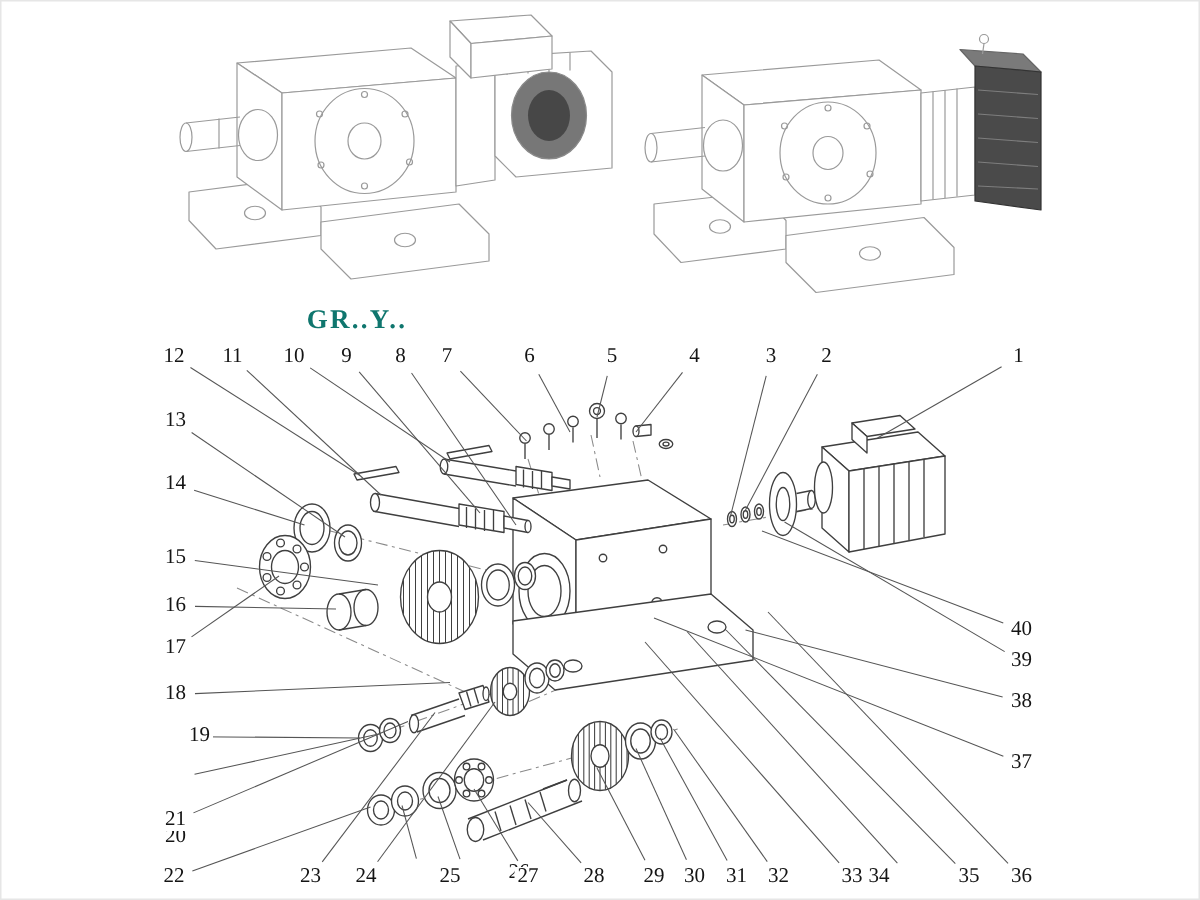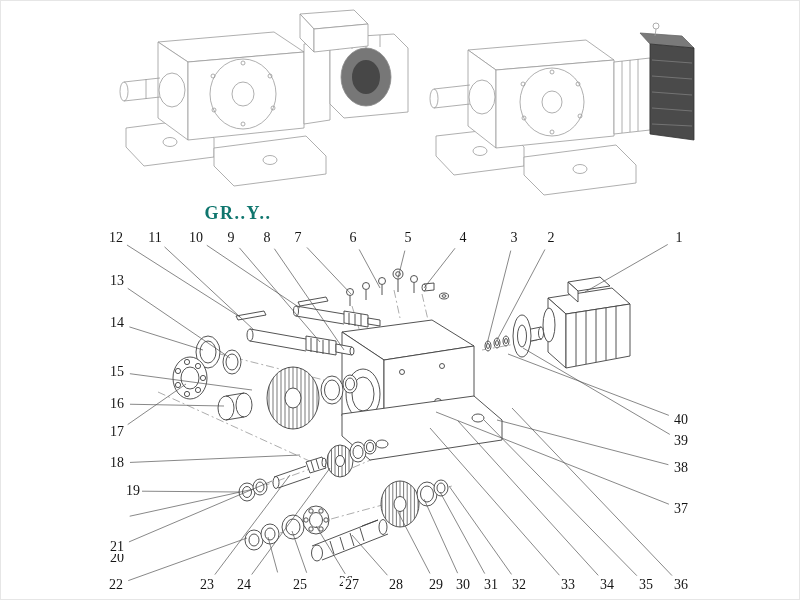--- a/index.html
+++ b/index.html
@@ -369,21 +369,21 @@
       <div class="callout" style="left: 244px; top: 585px;">24</div>
       <div class="callout" style="left: 281px; top: 585px; margin-left: 19px;">25</div>
       <div class="callout" style="left: 311px; top: 582px; margin-left: 35px;">26</div>
       <div class="callout" style="left: 352px; top: 585px;">27</div>
       <div class="callout" style="left: 396px; top: 585px;">28</div>
       <div class="callout" style="left: 436px; top: 585px;">29</div>
       <div class="callout" style="left: 463px; top: 585px;">30</div>
       <div class="callout" style="left: 491px; top: 585px;">31</div>
       <div class="callout" style="left: 519px; top: 585px;">32</div>
       <div class="callout" style="left: 568px; top: 585px;">33</div>
-      <div class="callout" style="left: 607px; top: 585px; text-align: center;">34</div>
+      <div class="callout" style="left: 586px; top: 585px; text-align: center;">34</div>
       <div class="callout" style="left: 646px; top: 585px;">35</div>
       <div class="callout" style="left: 681px; top: 585px;">36</div>
       <div class="callout" style="left: 681px; top: 509px;">37</div>
       <div class="callout" style="left: 681px; top: 468px;">38</div>
       <div class="callout" style="left: 681px; top: 441px;">39</div>
       <div class="callout" style="left: 681px; top: 420px;">40</div>
     </div>
 </div>
 
 </body></html>

